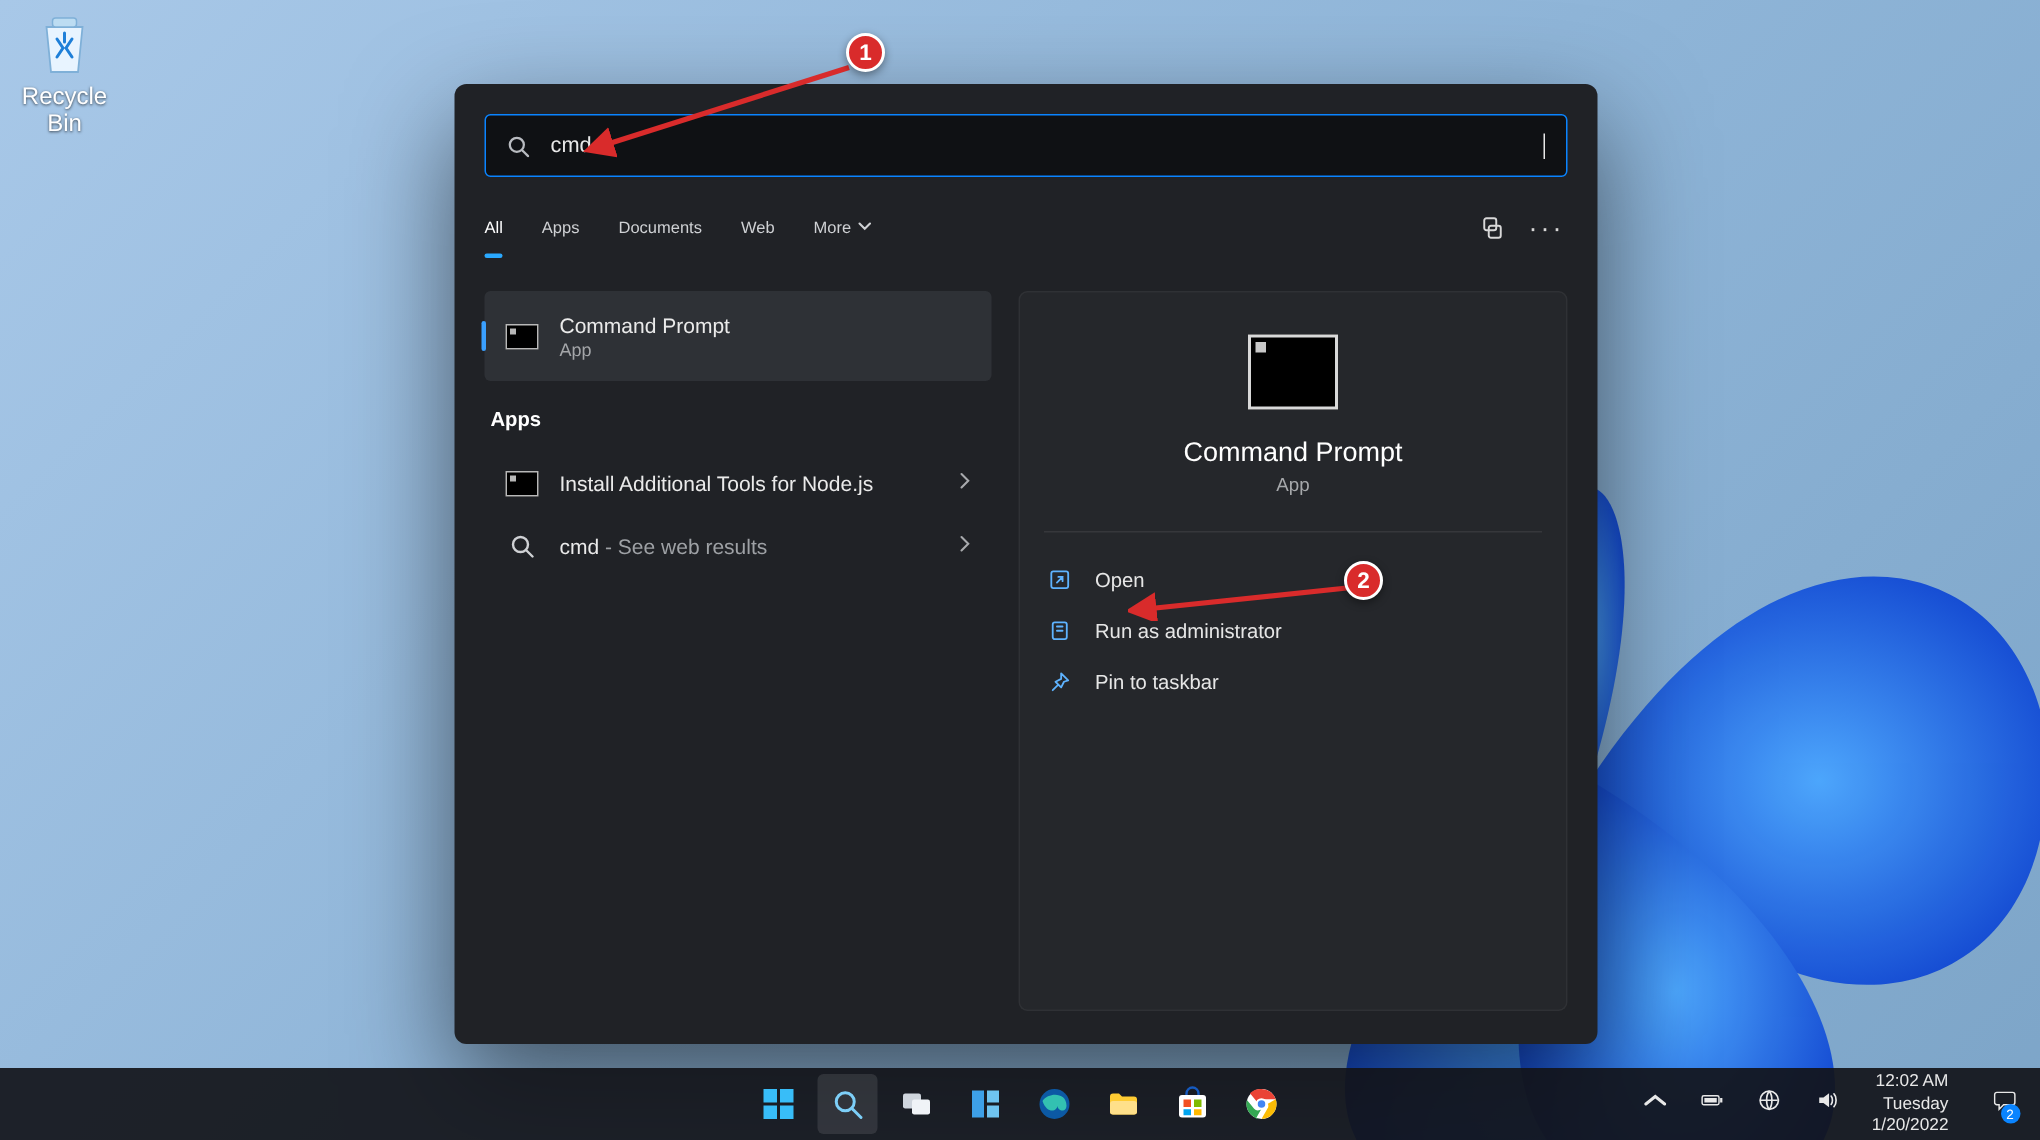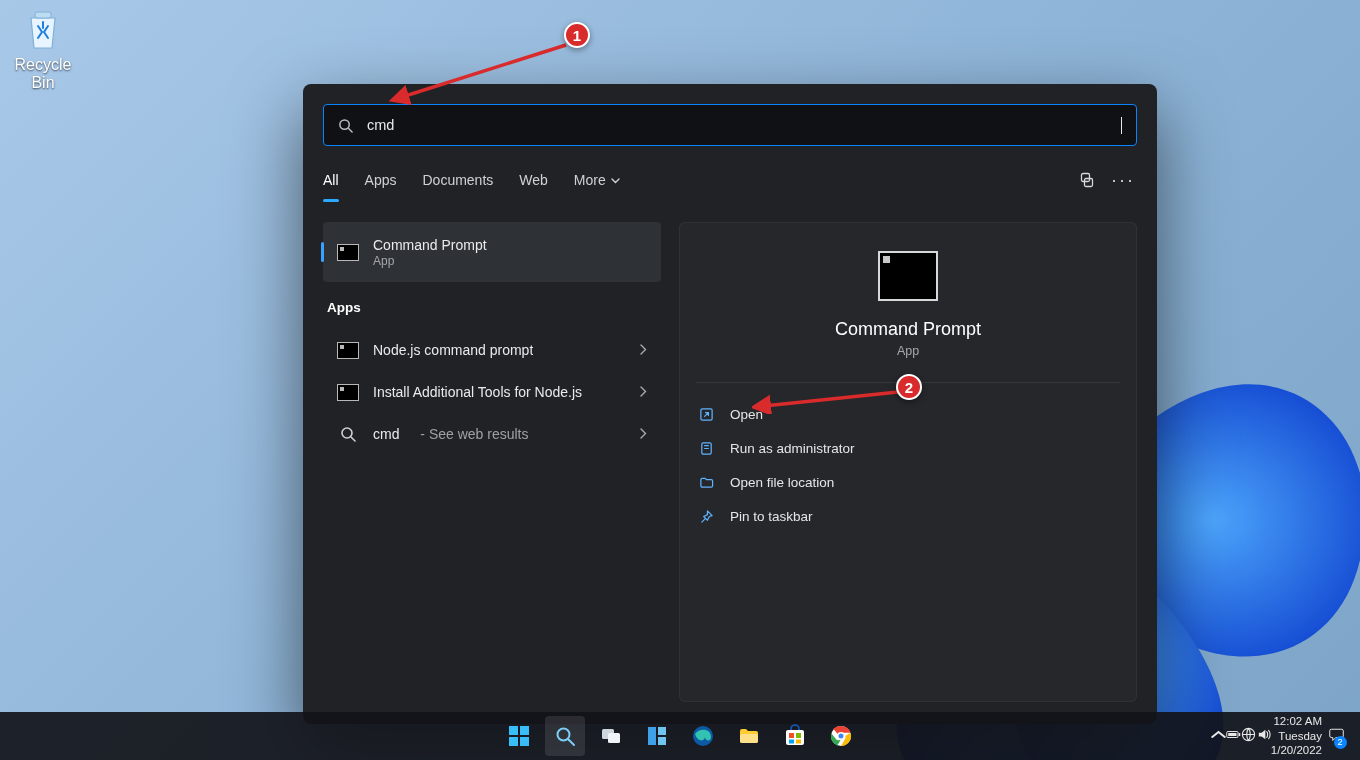--- a/index.html
+++ b/index.html
@@ -9,28 +9,28 @@
   
   .bg-flower { position:absolute; right:-60px; bottom:-40px; width:720px; height:580px; pointer-events:none; }
 
   
   .desktop-icon { position:absolute; left:8px; top:8px; width:70px; text-align:center; cursor:default; }
   .desktop-icon .bin { width:44px; height:44px; margin:0 auto 4px; position:relative; }
   .desktop-icon .bin svg { width:44px; height:44px; }
   .desktop-icon .label { color:#fff; font-size:16px; text-shadow:0 1px 2px rgba(0,0,0,.7); }
 
   
-  .search-panel { position:absolute; left:303px; top:56px; width:854px; height:640px; background:#202226; border-radius:8px; box-shadow:0 28px 70px rgba(0,0,0,.55); color:#e8e8e8;margin-top:28px; }
+  .search-panel { position:absolute; left:303px; top:56px; width:762px; height:640px; background:#202226; border-radius:8px; box-shadow:0 28px 70px rgba(0,0,0,.55); color:#e8e8e8; }
   .search-box { margin:20px 20px 0; height:42px; border:1.5px solid #0a84ff; border-radius:4px; background:#0f1114; display:flex; align-items:center; padding:0 14px; }
   .search-box svg { width:15px; height:15px; flex:none; }
   .search-box input { flex:1; margin-left:14px; background:none; border:none; outline:none; color:#e8e8e8; font-size:14.5px; }
   .caret { width:1px; height:17px; background:#e8e8e8; }
 
   .tabs-row { display:flex; align-items:center; margin:20px 20px 0; height:28px; }
-  .tab { position:relative; font-size:14px; color:#cfd1d4; padding:4px 0; margin-right:26px; cursor:pointer; }
+  .tab { position:relative; font-size:11px; color:#cfd1d4; padding:4px 0; margin-right:26px; cursor:pointer; }
   .tab.active { color:#fff; }
   .tab.active::after { content:""; position:absolute; left:0; right:0; bottom:-10px; height:3px; background:#2aa9ff; border-radius:2px; }
   .tab .chev { display:inline-block; margin-left:5px; transform:translateY(-1px); }
   .tabs-spacer { flex:1; }
   .tabs-icon { width:28px; height:28px; display:flex; align-items:center; justify-content:center; color:#d8d8d8; cursor:pointer; margin-left:8px; }
   .tabs-icon svg { width:16px; height:16px; }
   .ellipsis-dots { font-size:18px; letter-spacing:2px; line-height:1; }
 
   .content { display:flex; margin:28px 20px 0; gap:18px; }
   .left-col { flex:0 0 338px; }
@@ -41,21 +41,21 @@
 
   .result-item { display:flex; align-items:center; height:42px; padding:0 14px; border-radius:4px; cursor:pointer; position:relative; }
   .result-item .icon-box { width:22px; height:22px; margin-right:14px; flex:none; display:flex; align-items:center; justify-content:center; }
   .result-item .icon-box.small svg { width:16px; height:16px; }
   .result-item .text1 { font-size:14px; color:#eaeaea; white-space:nowrap; overflow:hidden; text-overflow:ellipsis; }
   .result-item .text2 { font-size:12px; color:#a4a6a9; margin-top:1px; }
   .result-item .chevron { position:absolute; right:14px; top:50%; transform:translateY(-50%); color:#a8aaad; }
   .result-item .chevron svg { width:7px; height:11px; }
   .result-item.best { height:60px; background:#2e3136; border-radius:4px; }
   .result-item.best::before { content:""; position:absolute; left:-2px; top:20px; bottom:20px; width:3px; background:#3aa0ff; border-radius:2px; }
-  .muted { color:#9ea1a5;padding-left:17px; }
+  .muted { color:#9ea1a5; }
 
   
   .detail-icon { width:60px; height:50px; margin:0 auto 18px; background:#000; border:2px solid #d9d9d9; position:relative; }
   .detail-icon::after { content:""; position:absolute; left:3px; top:3px; width:7px; height:7px; background:#c8c8c8; }
   .detail-title { text-align:center; font-size:18px; font-weight:400; color:#fff; }
   .detail-sub { text-align:center; font-size:12.5px; color:#a6a8ab; margin-top:4px; }
   .divider { height:1px; background:rgba(255,255,255,.08); margin:24px 16px; }
   .action { display:flex; align-items:flex-start; height:32px; padding:0 16px; cursor:pointer; color:#e6e6e6; font-size:13.5px; margin-bottom:2px; }
   .action .aicon { width:20px; margin-right:14px; color:#5eb3ff; display:flex; align-items:center; justify-content:center; }
   .action .aicon svg { width:15px; height:15px; }
@@ -63,21 +63,21 @@
   
   .cmd-tile { width:22px; height:17px; background:#000; border:1px solid #b8b8b8; position:relative; }
   .cmd-tile::after { content:""; position:absolute; left:2px; top:2px; width:4px; height:4px; background:#b8b8b8; }
 
   
   .taskbar { position:absolute; left:0; right:0; bottom:0; height:48px; background:rgba(18,20,25,.92); display:flex; align-items:center; }
   .tb-center { position:absolute; left:50%; transform:translateX(-50%); display:flex; align-items:center; gap:6px; }
   .tb-btn { width:40px; height:40px; display:flex; align-items:center; justify-content:center; border-radius:4px; cursor:pointer; }
   .tb-btn.active { background:rgba(255,255,255,.1); }
   .tb-btn svg { width:24px; height:24px; }
-  .tb-right { position:absolute; right:10px; display:flex; align-items:center; gap:0; color:#e8e8e8; }
+  .tb-right { position:absolute; right:10px; display:flex; align-items:center; gap:23px; color:#e8e8e8; }
   .tb-right svg { width:15px; height:15px; }
   .clock { text-align:right; font-size:11.5px; line-height:1.25; }
   .notif { width:28px; height:28px; display:flex; align-items:center; justify-content:center; }
   .notif-badge { position:relative; }
   .notif-badge .n { position:absolute; right:-3px; bottom:-3px; background:#0a84ff; color:#fff; font-size:9px; width:13px; height:13px; border-radius:50%; display:flex; align-items:center; justify-content:center; }
 
   
   .callout { position:absolute; width:26px; height:26px; border-radius:50%; background:#d92b2b; border:2px solid #fff; box-shadow:0 2px 6px rgba(0,0,0,.4); color:#fff; font-weight:700; font-size:15px; display:flex; align-items:center; justify-content:center; z-index:20; }
   .arrow-svg { position:absolute; z-index:19; pointer-events:none; }
 </style>
@@ -151,29 +151,20 @@
           <div class="text1">Command Prompt</div>
           <div class="text2">App</div>
         </div>
       </div>
 
       <div class="section-header mt">Apps</div>
       <div class="result-item">
         <div class="icon-box">
             <div class="cmd-tile"></div>
           </div>
-        <div class="text1">Node.js command prompt</div>
-        <span class="chevron"><svg viewBox="0 0 7 11">
-              <path d="M1 1l4.5 4.5L1 10" stroke="currentColor" stroke-width="1.4" fill="none" stroke-linecap="round"></path>
-            </svg></span>
-      </div>
-      <div class="result-item">
-        <div class="icon-box">
-            <div class="cmd-tile"></div>
-          </div>
         <div class="text1">Install Additional Tools for Node.js</div>
         <span class="chevron"><svg viewBox="0 0 7 11">
               <path d="M1 1l4.5 4.5L1 10" stroke="currentColor" stroke-width="1.4" fill="none" stroke-linecap="round"></path>
             </svg></span>
       </div>
 
       <div class="result-item">
         <div class="icon-box small">
             <svg viewBox="0 0 16 16">
               <circle cx="7" cy="7" r="5" fill="none" stroke="#cfd1d4" stroke-width="1.6"></circle>
@@ -202,28 +193,20 @@
         <span>Open</span>
       </div>
       <div class="action">
         <span class="aicon">
             <svg viewBox="0 0 16 16">
               <rect x="3" y="2" width="10" height="12" rx="1.5" fill="none" stroke="currentColor" stroke-width="1.3"></rect>
               <path d="M6 5h4M6 8h4" stroke="currentColor" stroke-width="1.3" stroke-linecap="round"></path>
             </svg>
           </span>
         <span>Run as administrator</span>
-      </div>
-      <div class="action">
-        <span class="aicon">
-            <svg viewBox="0 0 16 16">
-              <path d="M2 5a1.5 1.5 0 011.5-1.5h3L8 5h5A1.5 1.5 0 0114.5 6.5v5A1.5 1.5 0 0113 13H3.5A1.5 1.5 0 012 11.5z" fill="none" stroke="currentColor" stroke-width="1.3"></path>
-            </svg>
-          </span>
-        <span>Open file location</span>
       </div>
       <div class="action">
         <span class="aicon">
             <svg viewBox="0 0 16 16">
               <path d="M9 2l5 5-3 1-2 4-2-2-4 4 4-4-2-2 4-2z" fill="none" stroke="currentColor" stroke-width="1.3" stroke-linejoin="round"></path>
             </svg>
           </span>
         <span>Pin to taskbar</span>
       </div>
     </div>

